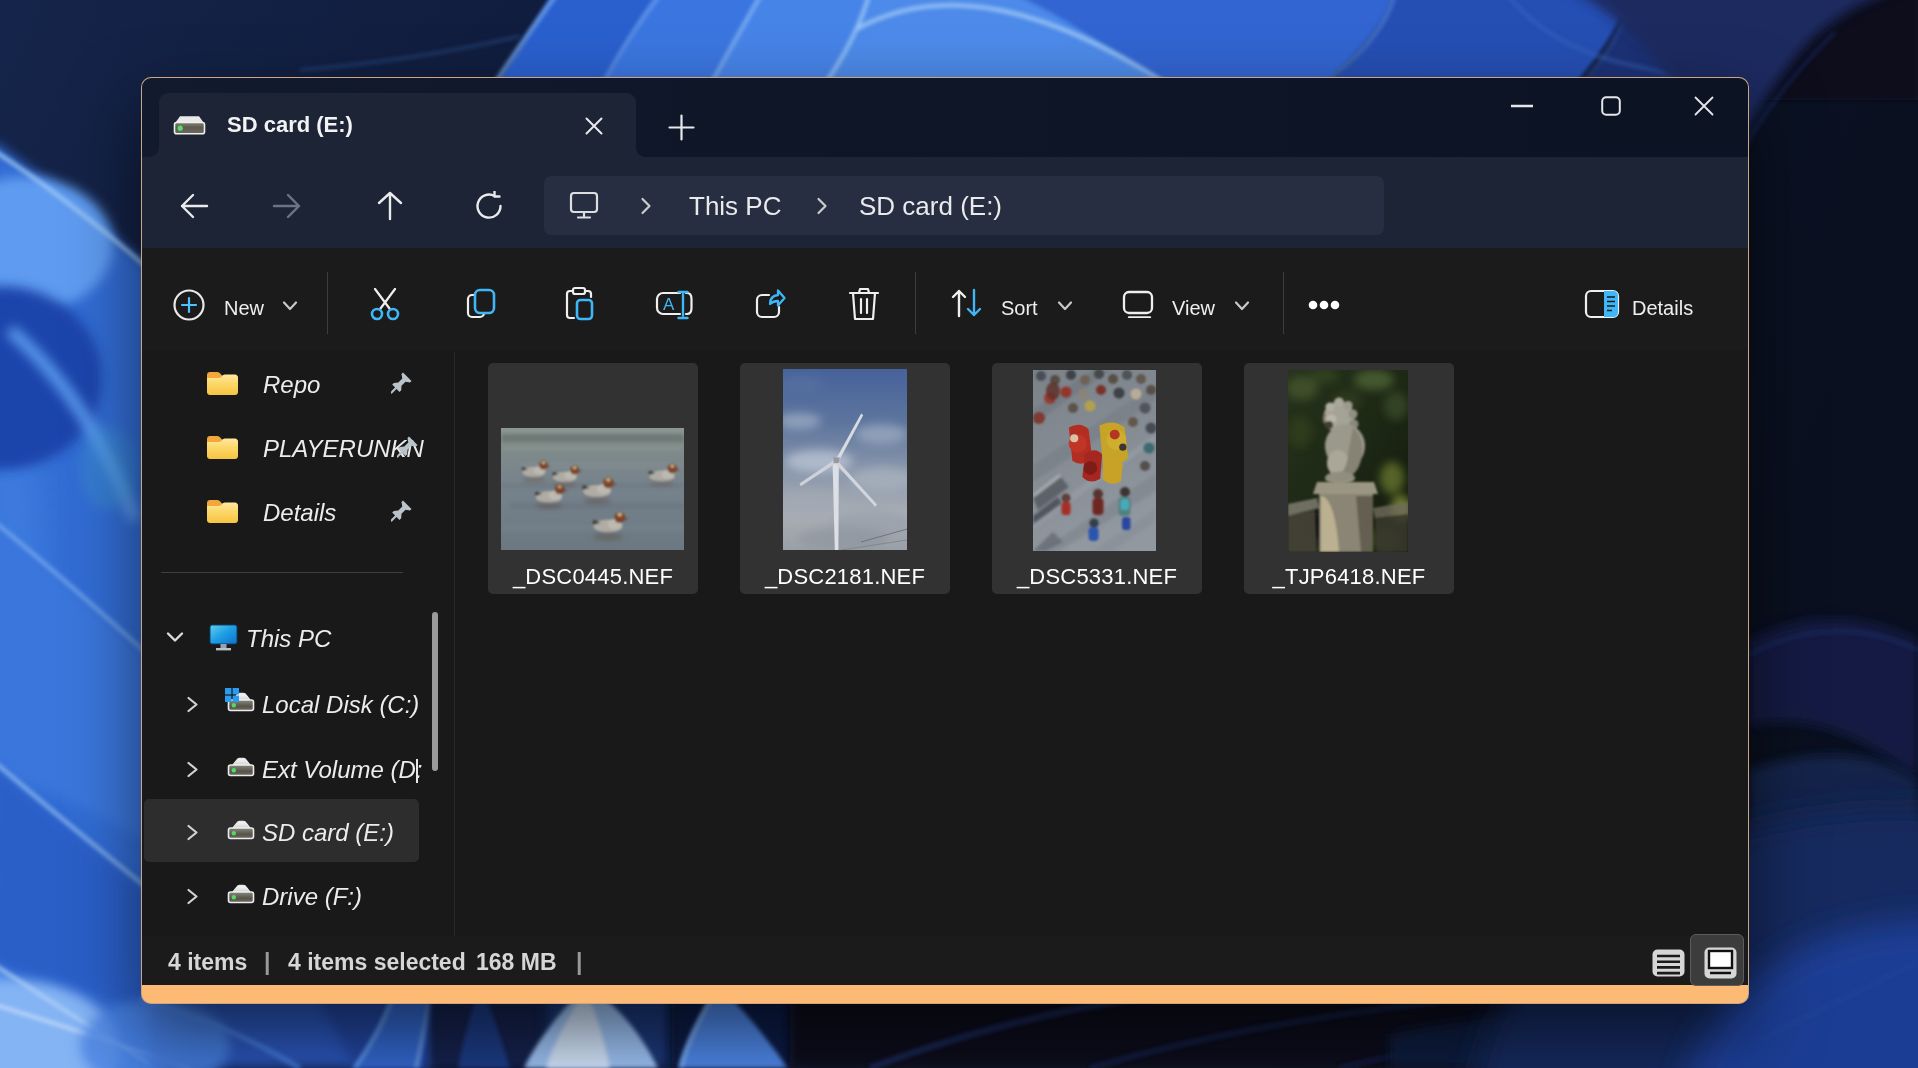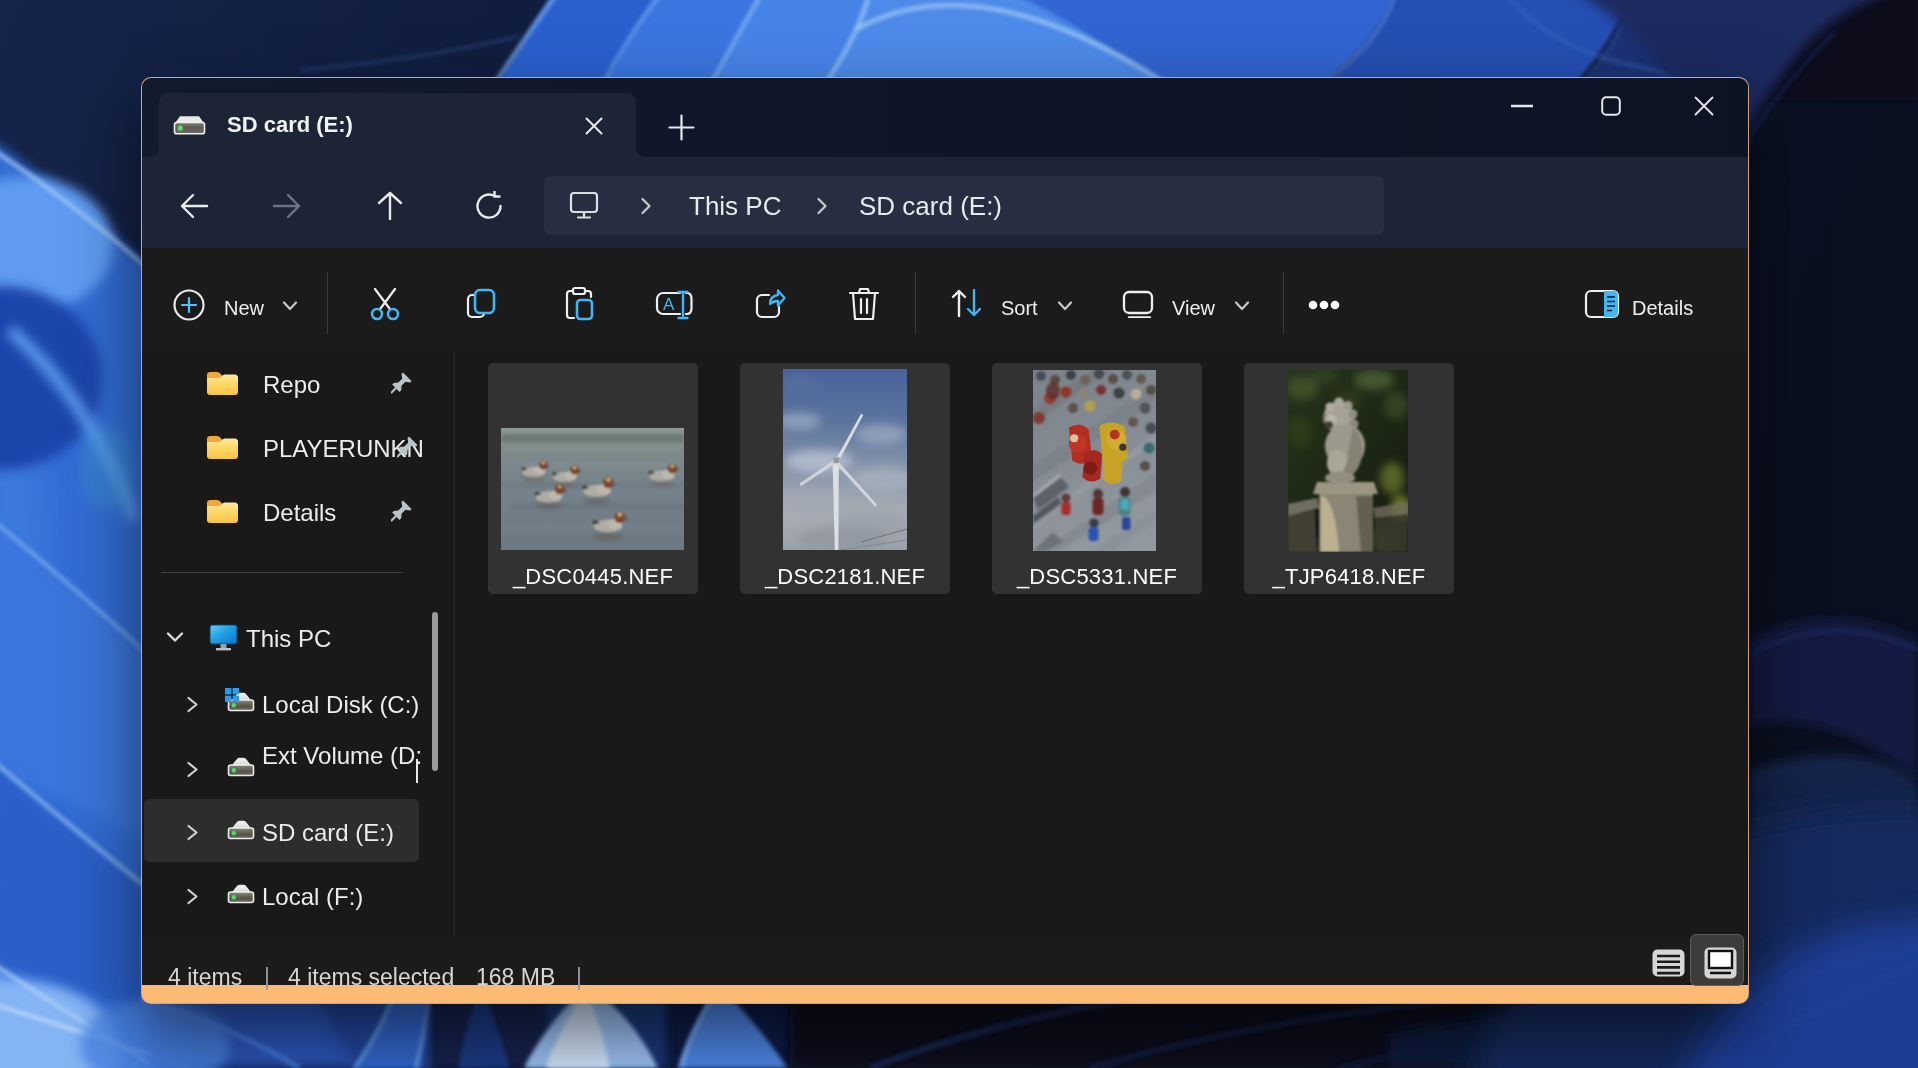--- a/index.html
+++ b/index.html
@@ -18,29 +18,29 @@
   #addr { position:absolute; left:402px; top:98px; width:840px; height:59px; background:#272e41; border-radius:7px; }
   #search { position:absolute; left:1256px; top:98px; width:332px; height:59px; background:#272e41; border-radius:7px; }
   .crumb { position:absolute; top:15px; font-size:26px; color:#e9eaec; white-space:nowrap; }
   #search .ph { position:absolute; left:31px; top:16px; font-size:25px; color:#9aa2b0; }
   #cmdbar { position:absolute; left:0; top:170px; width:100%; height:102px; background:#1b1b1b; }
   .cmdtxt { position:absolute; top:49px; font-size:20px; color:#eeeeee; }
   .csep { position:absolute; top:24px; width:1px; height:62px; background:#3d3d3d; }
   .cic { position:absolute; }
   #bodyarea { position:absolute; left:0; top:272px; width:100%; height:586px; background:#191919; }
   #vdiv { position:absolute; left:312px; top:2px; width:1px; height:584px; background:#2a2a2a; }
-  .stext { position:absolute; font-size:24px; color:#ececec; white-space:nowrap; }
+  .stext { position:absolute; font-size:24px; color:#ececec; white-space:nowrap;font-style:italic; }
   #selrow { position:absolute; left:2px; top:449px; width:275px; height:63px; background:#2d2d2d; border-radius:5px; }
   #sthumb { position:absolute; left:290px; top:262px; width:6px; height:159px; background:#9a9a9a; border-radius:3px; }
   #sepline { position:absolute; left:19px; top:222px; width:242px; height:1px; background:#3f3f3f; }
   .tile { position:absolute; top:13px; width:210px; height:231px; background:#323232; border-radius:5px; }
   .tlabel { position:absolute; top:201px; width:100%; text-align:center; font-size:22px; color:#ffffff; letter-spacing:0.2px; }
   .photo { position:absolute; }
   #statusbar { position:absolute; left:0; top:858px; width:100%; height:49px; background:#1b1b1b; font-size:23px; color:#d6d6d6; }
-  #statusbar .st { position:absolute; top:28px; }
+  #statusbar .st { position:absolute; top:13px;font-weight:bold; }
 </style>
 </head>
 <body>
 <svg width="0" height="0" style="position:absolute">
   <defs>
     <g id="folderic">
       <path d="M1,5 C1,3.3 2.3,2 4,2 L11,2 C12,2 13,2.4 13.7,3.1 L16,5.4 L29,5.4 C30.7,5.4 32,6.7 32,8.4 L32,10 L1,10 Z" fill="#f0a73c"></path>
       <path d="M1,8 L13,8 C14.2,8 15,7.2 16.5,5.8 C17.6,4.8 18.4,4.6 19.6,4.6 L29,4.6 C30.7,4.6 32,6 32,7.6 L32,22 C32,23.7 30.7,25 29,25 L4,25 C2.3,25 1,23.7 1,22 Z" fill="url(#foldg)"></path>
     </g>
     <linearGradient id="foldg" x1="0" y1="0" x2="0" y2="1">
@@ -377,38 +377,38 @@
         <rect x="7.6" y="7.6" width="6.4" height="6.4" fill="#2a9cf0"></rect>
     </svg>
     <span class="stext" style="left:120px;top:341px">Local Disk (C:)</span>
 
     <svg style="position:absolute;left:44px;top:411px" width="13" height="17" viewBox="0 0 13 17">
         <path d="M2.5,2 L10.5,8.5 L2.5,15" stroke="#d2d2d2" stroke-width="2.2" fill="none" stroke-linecap="round" stroke-linejoin="round"></path>
       </svg>
     <svg class="drv" style="position:absolute;left:83px;top:405px" width="31" height="26" viewBox="0 0 31 26">
         <use href="#drvic"></use>
       </svg>
-    <span class="stext" style="left:120px;top:392px">Ext Volume (D:</span>
+    <span class="stext" style="left:120px;top:406px">Ext Volume (D:</span>
       <span style="position:absolute;left:274px;top:409px;width:2px;height:24px;background:#e8e8e8"></span>
 
     <svg style="position:absolute;left:44px;top:474px" width="13" height="17" viewBox="0 0 13 17">
         <path d="M2.5,2 L10.5,8.5 L2.5,15" stroke="#d2d2d2" stroke-width="2.2" fill="none" stroke-linecap="round" stroke-linejoin="round"></path>
       </svg>
     <svg class="drv" style="position:absolute;left:83px;top:468px" width="31" height="26" viewBox="0 0 31 26">
         <use href="#drvic"></use>
       </svg>
     <span class="stext" style="left:120px;top:469px">SD card (E:)</span>
 
     <svg style="position:absolute;left:44px;top:538px" width="13" height="17" viewBox="0 0 13 17">
         <path d="M2.5,2 L10.5,8.5 L2.5,15" stroke="#d2d2d2" stroke-width="2.2" fill="none" stroke-linecap="round" stroke-linejoin="round"></path>
       </svg>
     <svg class="drv" style="position:absolute;left:83px;top:532px" width="31" height="26" viewBox="0 0 31 26">
         <use href="#drvic"></use>
       </svg>
-    <span class="stext" style="left:120px;top:533px">Local (F:)</span>
+    <span class="stext" style="left:120px;top:533px">Drive (F:)</span>
 
     <div class="tile" style="left:346px">
       <svg class="photo" style="left:13px;top:65px" width="183" height="122" viewBox="0 0 183 122">
           <defs>
 <linearGradient id="wat" x1="0" y1="0" x2="0" y2="1">
               <stop offset="0" stop-color="#8e9994"></stop>
               <stop offset="0.15" stop-color="#7f8b89"></stop>
               <stop offset="0.5" stop-color="#76828c"></stop>
               <stop offset="1" stop-color="#6b7882"></stop>
             </linearGradient>

